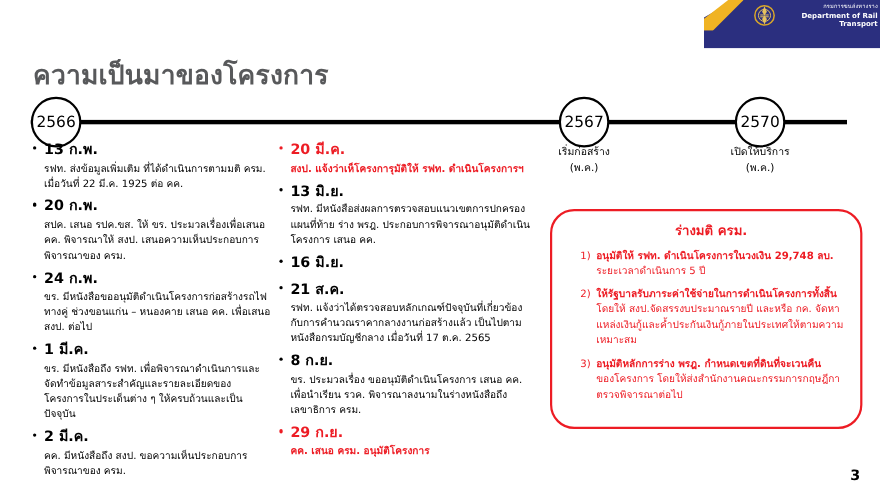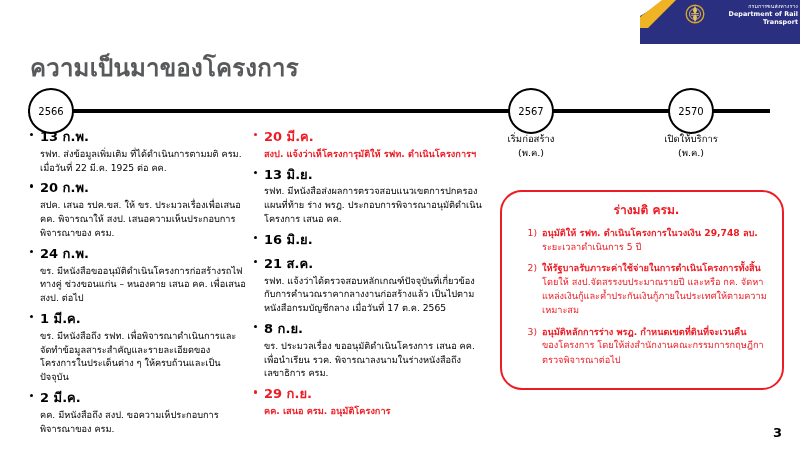--- a/index.html
+++ b/index.html
@@ -100,21 +100,21 @@
     top: 0;
     width: 46px;
     height: 46px;
     border: 2px solid #000000;
     border-radius: 50%;
     background: #ffffff;
     box-sizing: border-box;
     display: flex;
     align-items: center;
     justify-content: center;
-    font-size: 10px;
+    font-size: 14px;
     color: #000000;
   }
   .tl-node.n0 { left: 28px; }
   .tl-node.n1 { left: 508px; }
   .tl-node.n2 { left: 668px; }
 
   .tl-caption {
     position: absolute;
     top: 132px;
     width: 120px;
@@ -266,21 +266,21 @@
   <div class="entry">
     <div class="entry-head">24 ก.พ.</div>
     <div class="entry-body">ขร. มีหนังสือขออนุมัติดำเนินโครงการก่อสร้างรถไฟทางคู่ ช่วงขอนแก่น – หนองคาย เสนอ คค. เพื่อเสนอ สงป. ต่อไป</div>
   </div>
   <div class="entry">
     <div class="entry-head">1 มี.ค.</div>
     <div class="entry-body">ขร. มีหนังสือถึง รฟท. เพื่อพิจารณาดำเนินการและจัดทำข้อมูลสาระสำคัญและรายละเอียดของโครงการในประเด็นต่าง ๆ ให้ครบถ้วนและเป็นปัจจุบัน</div>
   </div>
   <div class="entry">
     <div class="entry-head">2 มี.ค.</div>
-    <div class="entry-body">คค. มีหนังสือถึง สงป. ขอความเห็ประกอบการพิจารณาของ ครม.</div>
+    <div class="entry-body">คค. มีหนังสือถึง สงป. ขอความเห็นประกอบการพิจารณาของ ครม.</div>
   </div>
 </div>
 
 <div class="col col-mid">
   <div class="entry red">
     <div class="entry-head">20 มี.ค.</div>
     <div class="entry-body">สงป. แจ้งว่าเห็โครงการุมัติให้ รฟท. ดำเนินโครงการฯ</div>
   </div>
   <div class="entry">
     <div class="entry-head">13 มิ.ย.</div>

